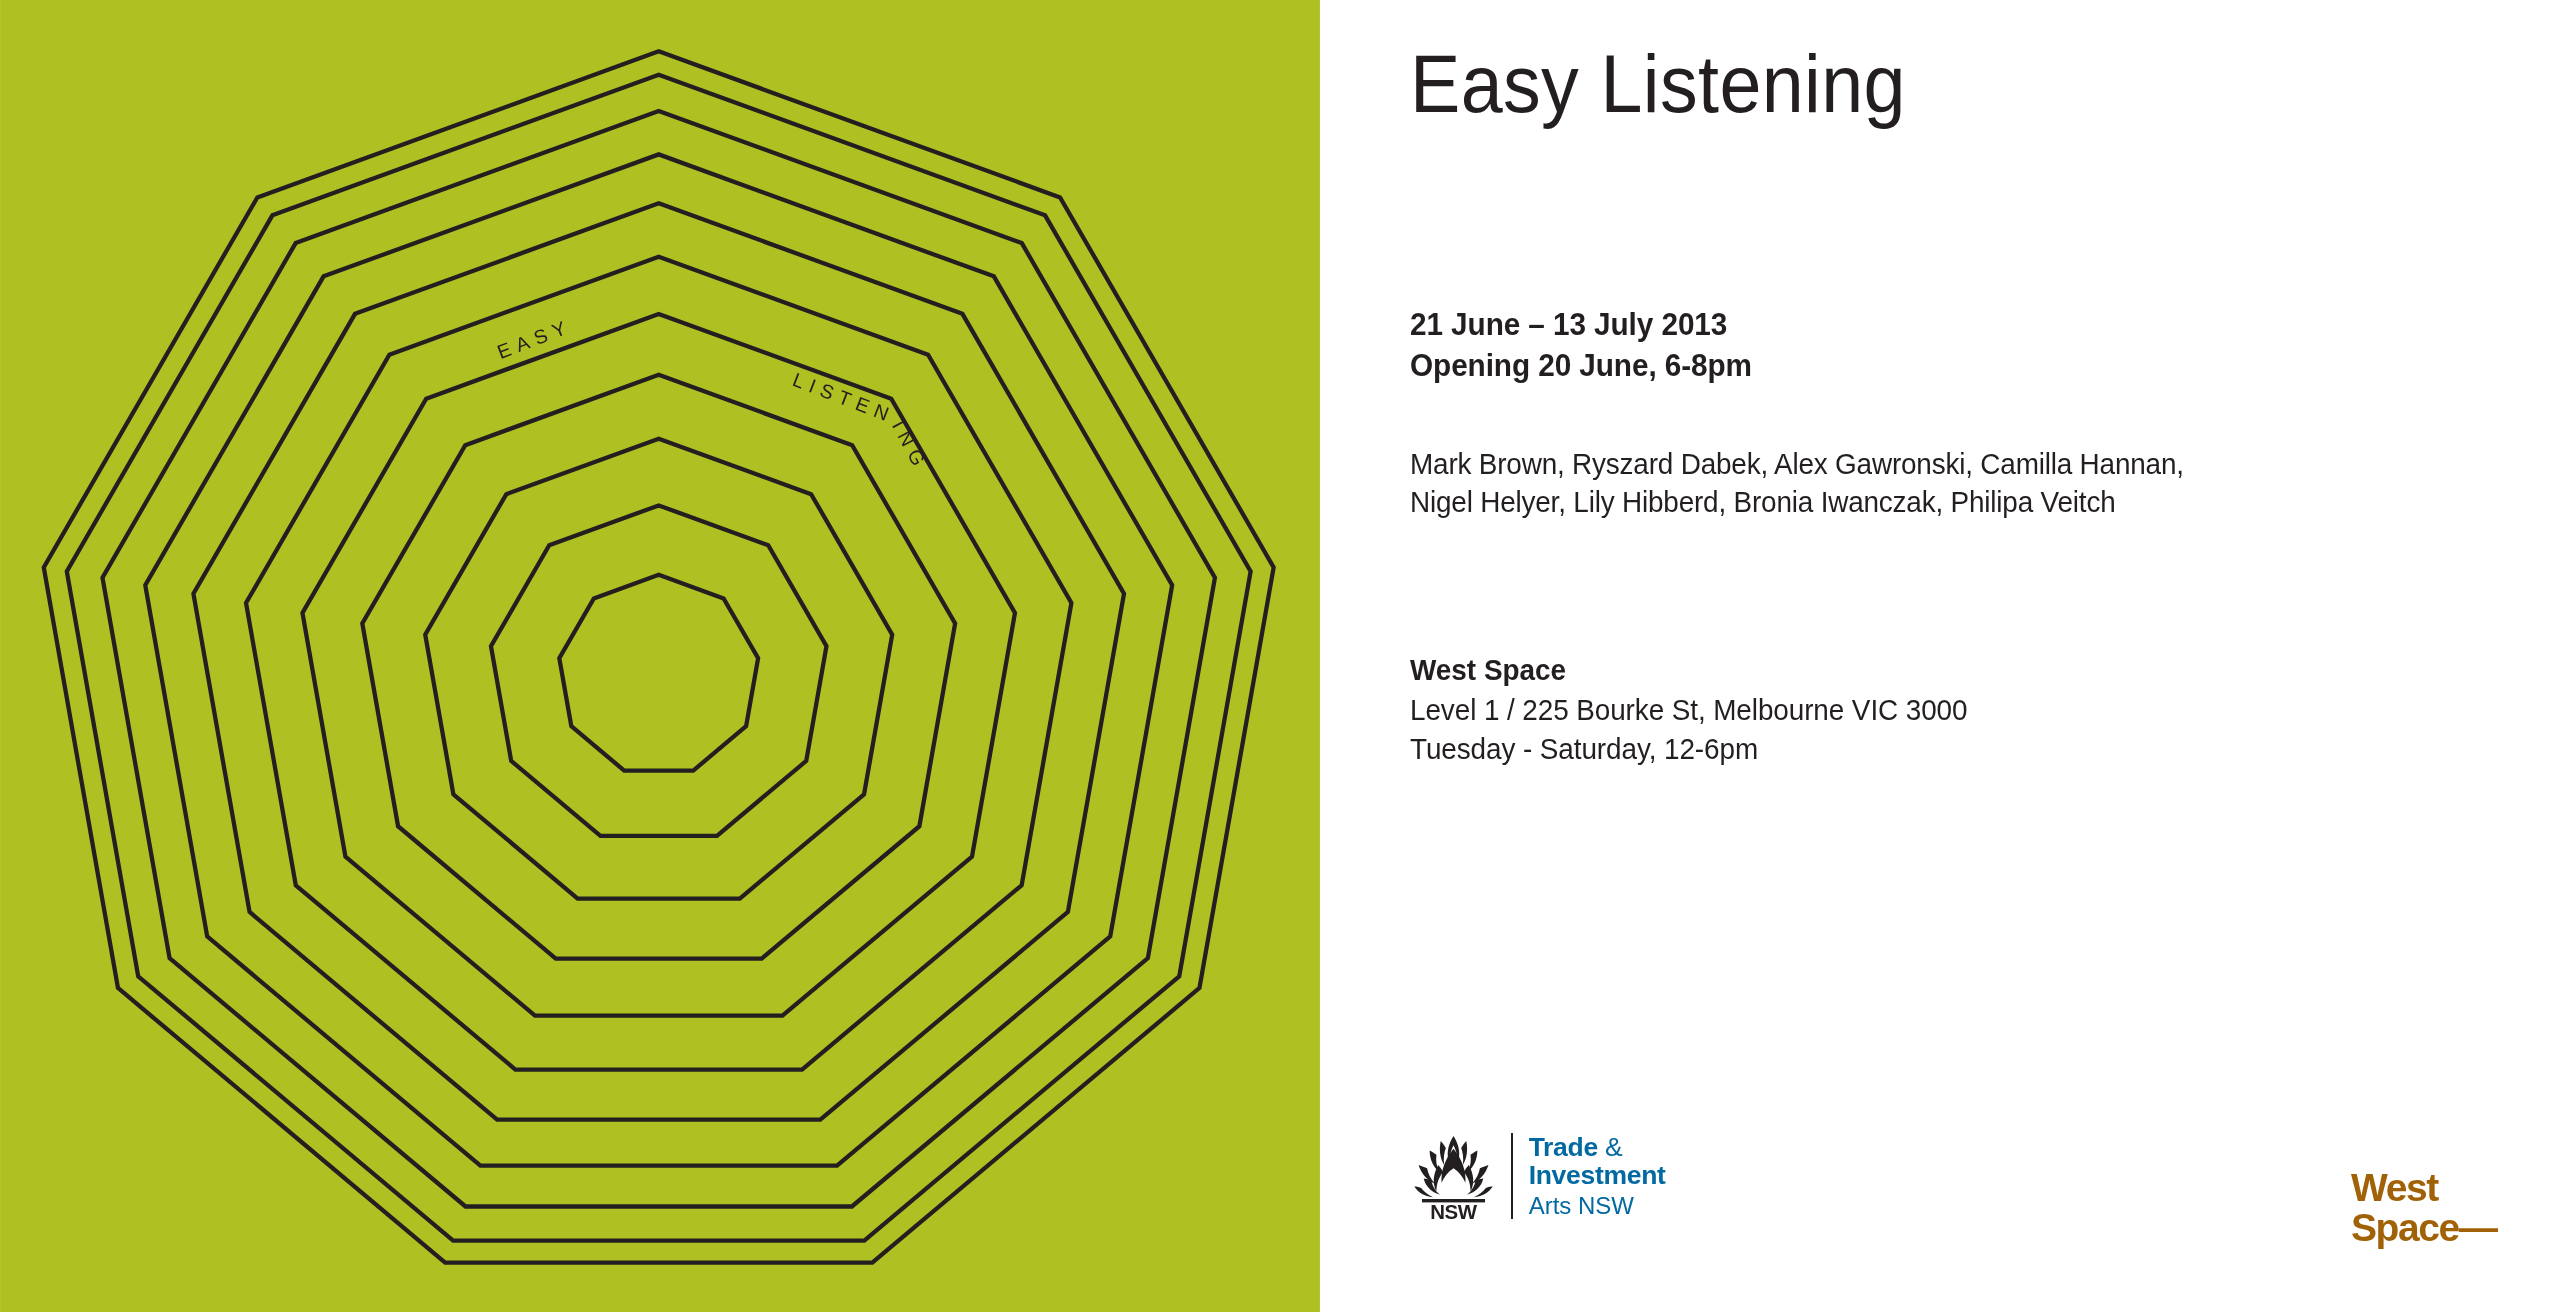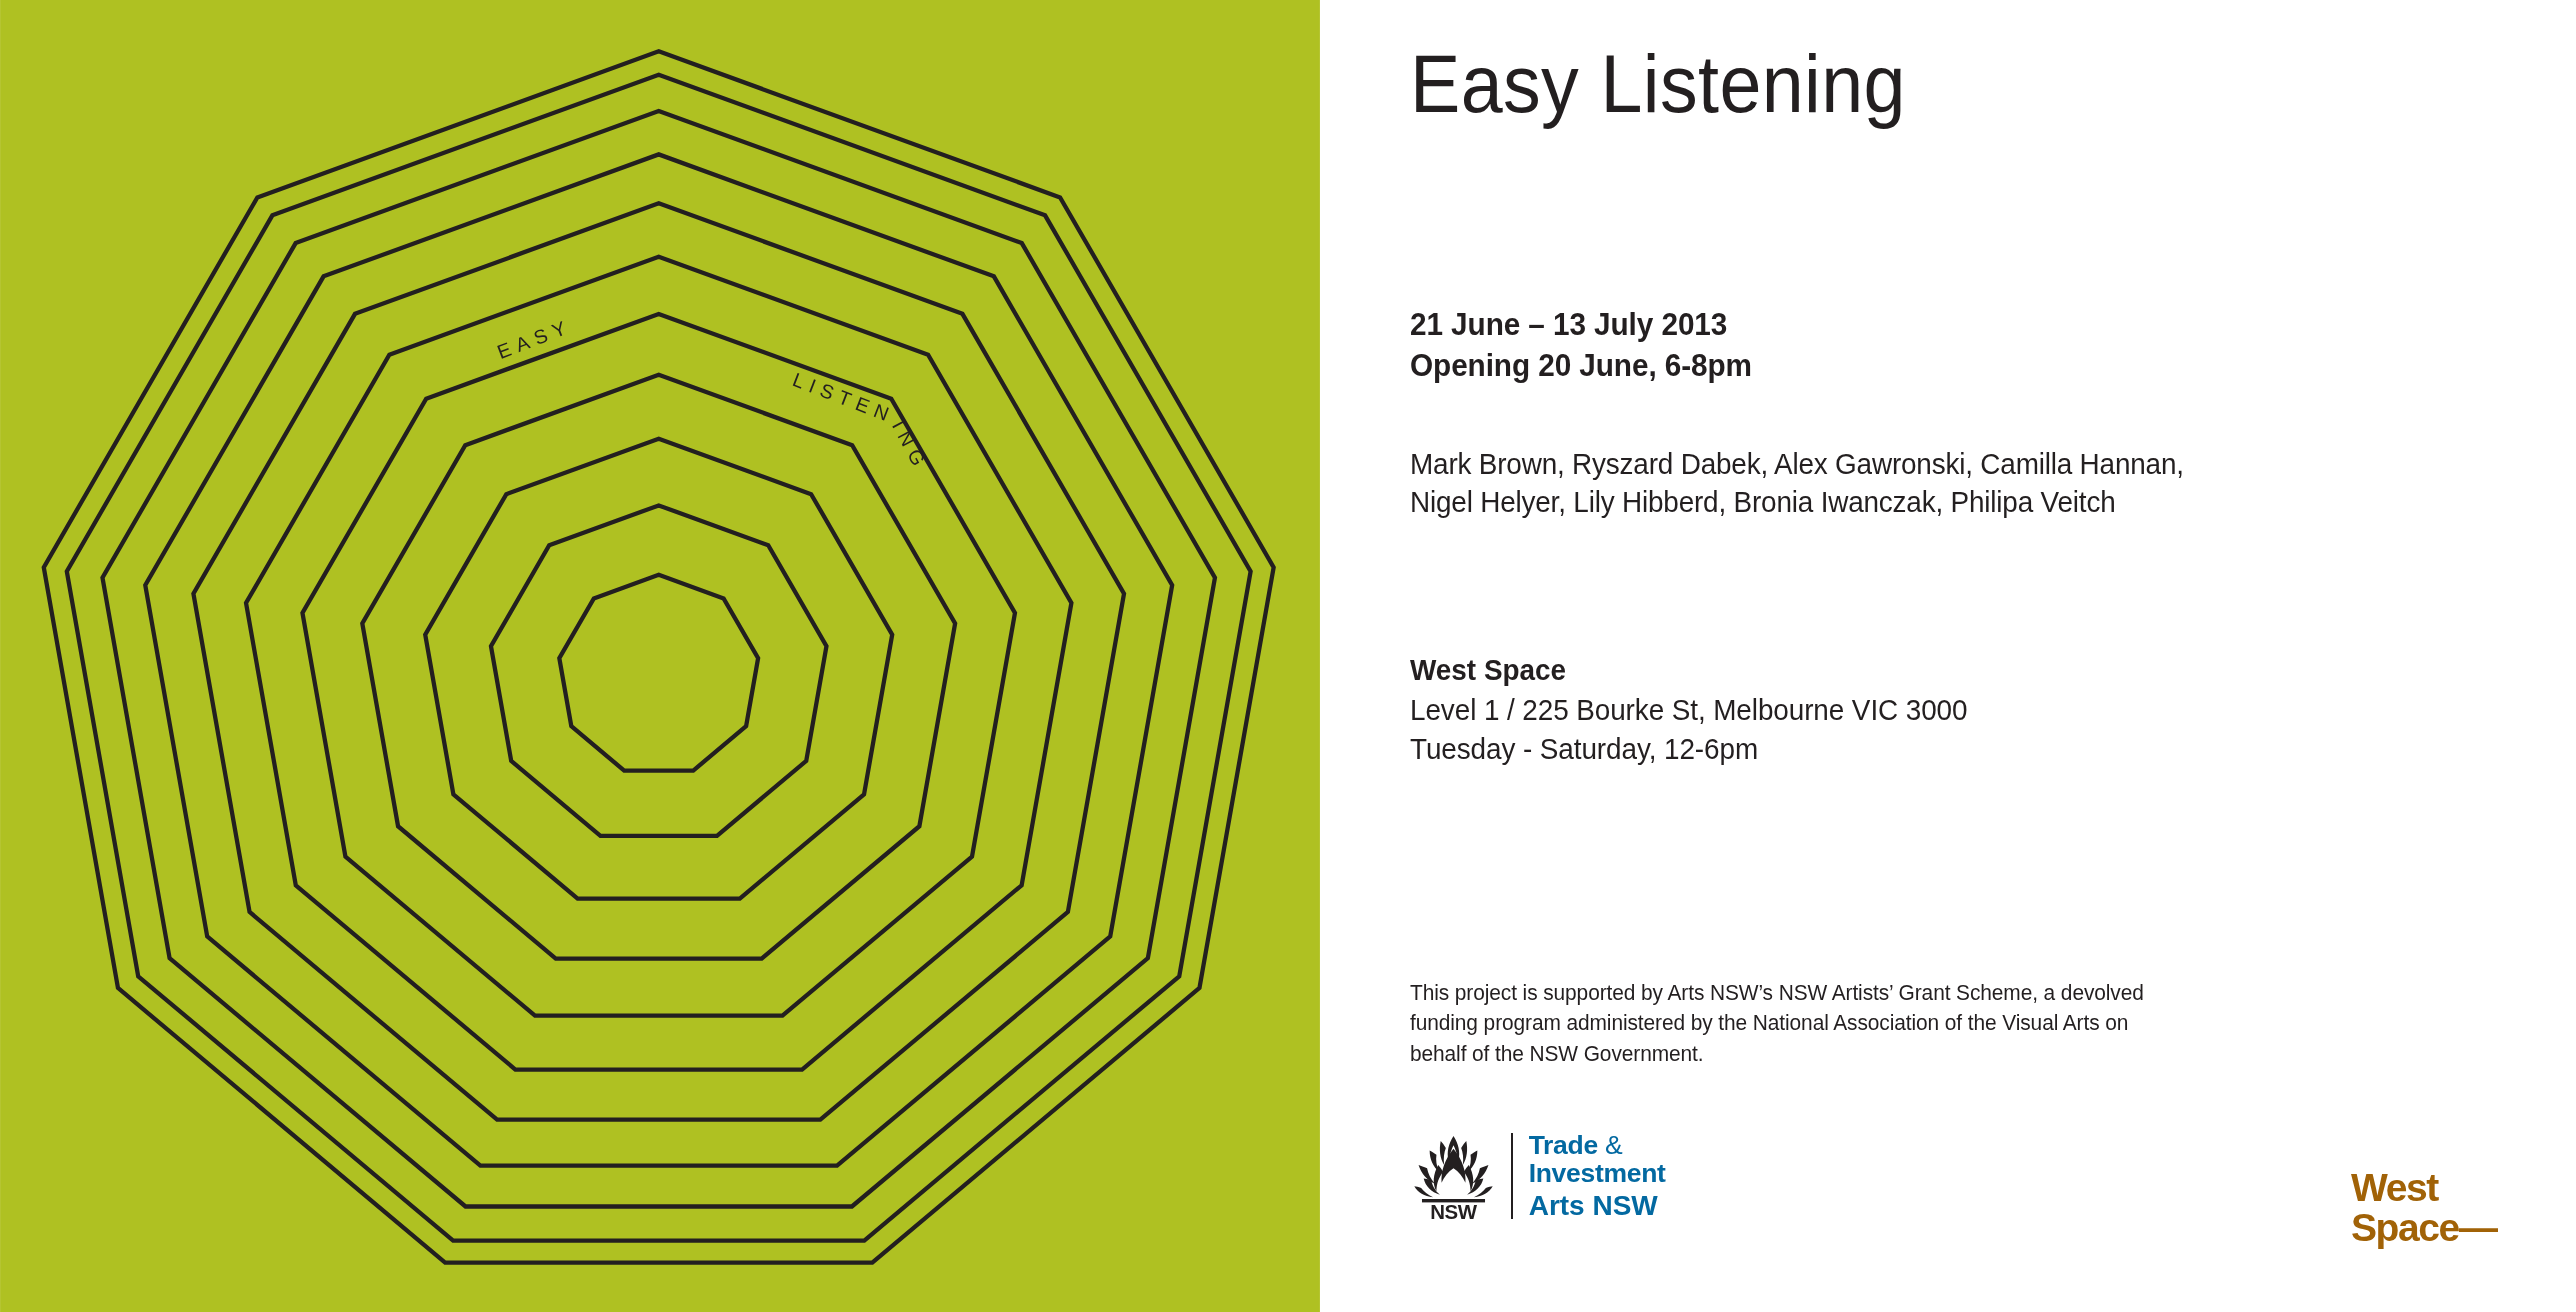--- a/index.html
+++ b/index.html
@@ -183,22 +183,22 @@
   .nsw-logo .wm-2 {
     font-size: 26.5px;
     font-weight: 700;
     letter-spacing: -0.3px;
     white-space: nowrap;
   }
   .nsw-logo .wm-1 .amp {
     font-weight: 400;
   }
   .nsw-logo .wm-3 {
-    font-size: 28px;
-    font-weight: 700;
+    font-size: 24px;
+    font-weight: 400;
     letter-spacing: 0px;
     white-space: nowrap;
     margin-top: 4px;
   }
 
   .westspace-logo {
     position: absolute;
     left: 1031px;
     top: 1137px;
     color: #a16207;
@@ -272,25 +272,20 @@
       <div class="line">Nigel Helyer, Lily Hibberd, Bronia Iwanczak, Philipa Veitch</div>
     </div>
 
     <div class="venue-block">
       <div class="venue-name">West Space</div>
       <div class="line">Level 1 / 225 Bourke St, Melbourne  VIC  3000</div>
       <div class="line">Tuesday - Saturday, 12-6pm</div>
     </div>
 
 
-    <div class="support-block">
-      <div class="line">This project is supported by Arts NSW’s NSW Artists’ Grant Scheme, a devolved</div>
-      <div class="line">funding program administered by the National Association of the Visual Arts on</div>
-      <div class="line">behalf of the NSW Government.</div>
-    </div>
 
     <div class="nsw-logo">
       <svg class="mark" viewBox="0 0 102 108" xmlns="http://www.w3.org/2000/svg">
         <g fill="#231f20">
 
           <path d="M51 7 C45 16 43 26 45 35 C47 28 49 22 51 18 C53 22 55 28 57 35 C59 26 57 16 51 7 Z"></path>
           <path d="M36 13 C34 23 35 33 40 41 C39 33 40 26 42 21 C40 18 38 15 36 13 Z"></path>
           <path d="M66 13 C64 15 62 18 60 21 C62 26 63 33 62 41 C67 33 68 23 66 13 Z"></path>
           <path d="M23 24 C23 34 27 43 34 49 C31 42 30 35 31 29 C28 27 25 25 23 24 Z"></path>
           <path d="M79 24 C77 25 74 27 71 29 C72 35 71 42 68 49 C75 43 79 34 79 24 Z"></path>

